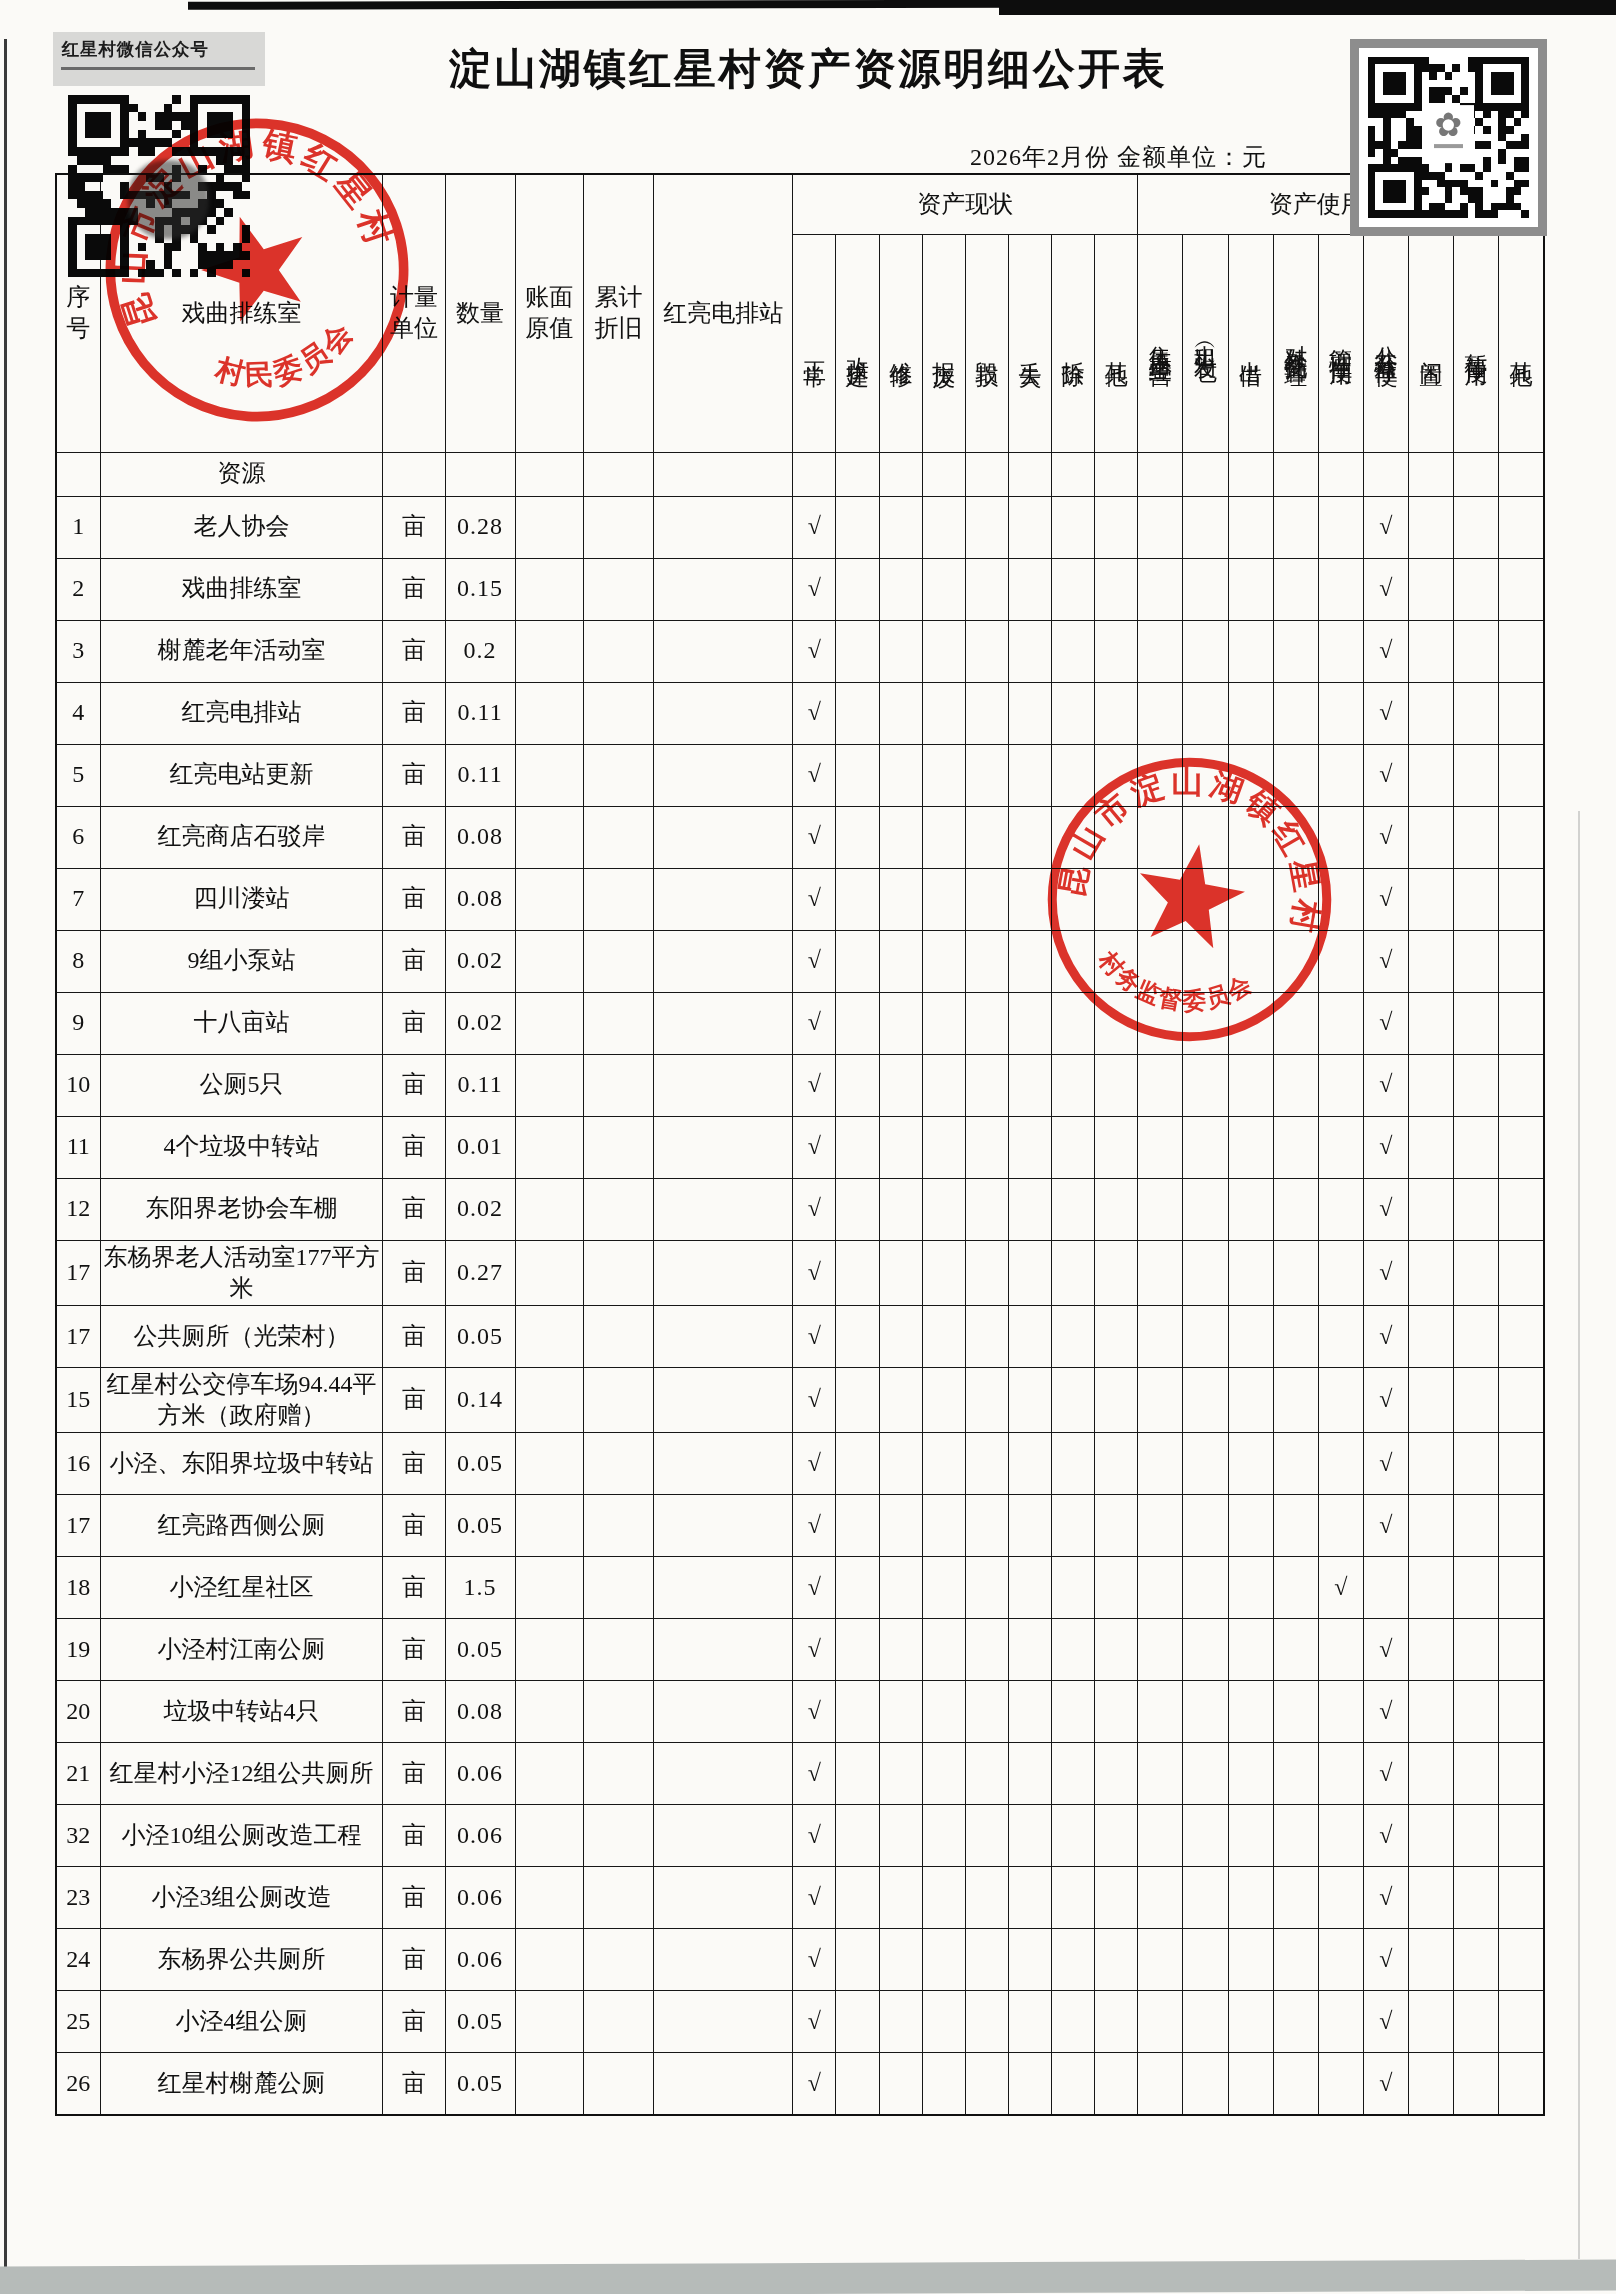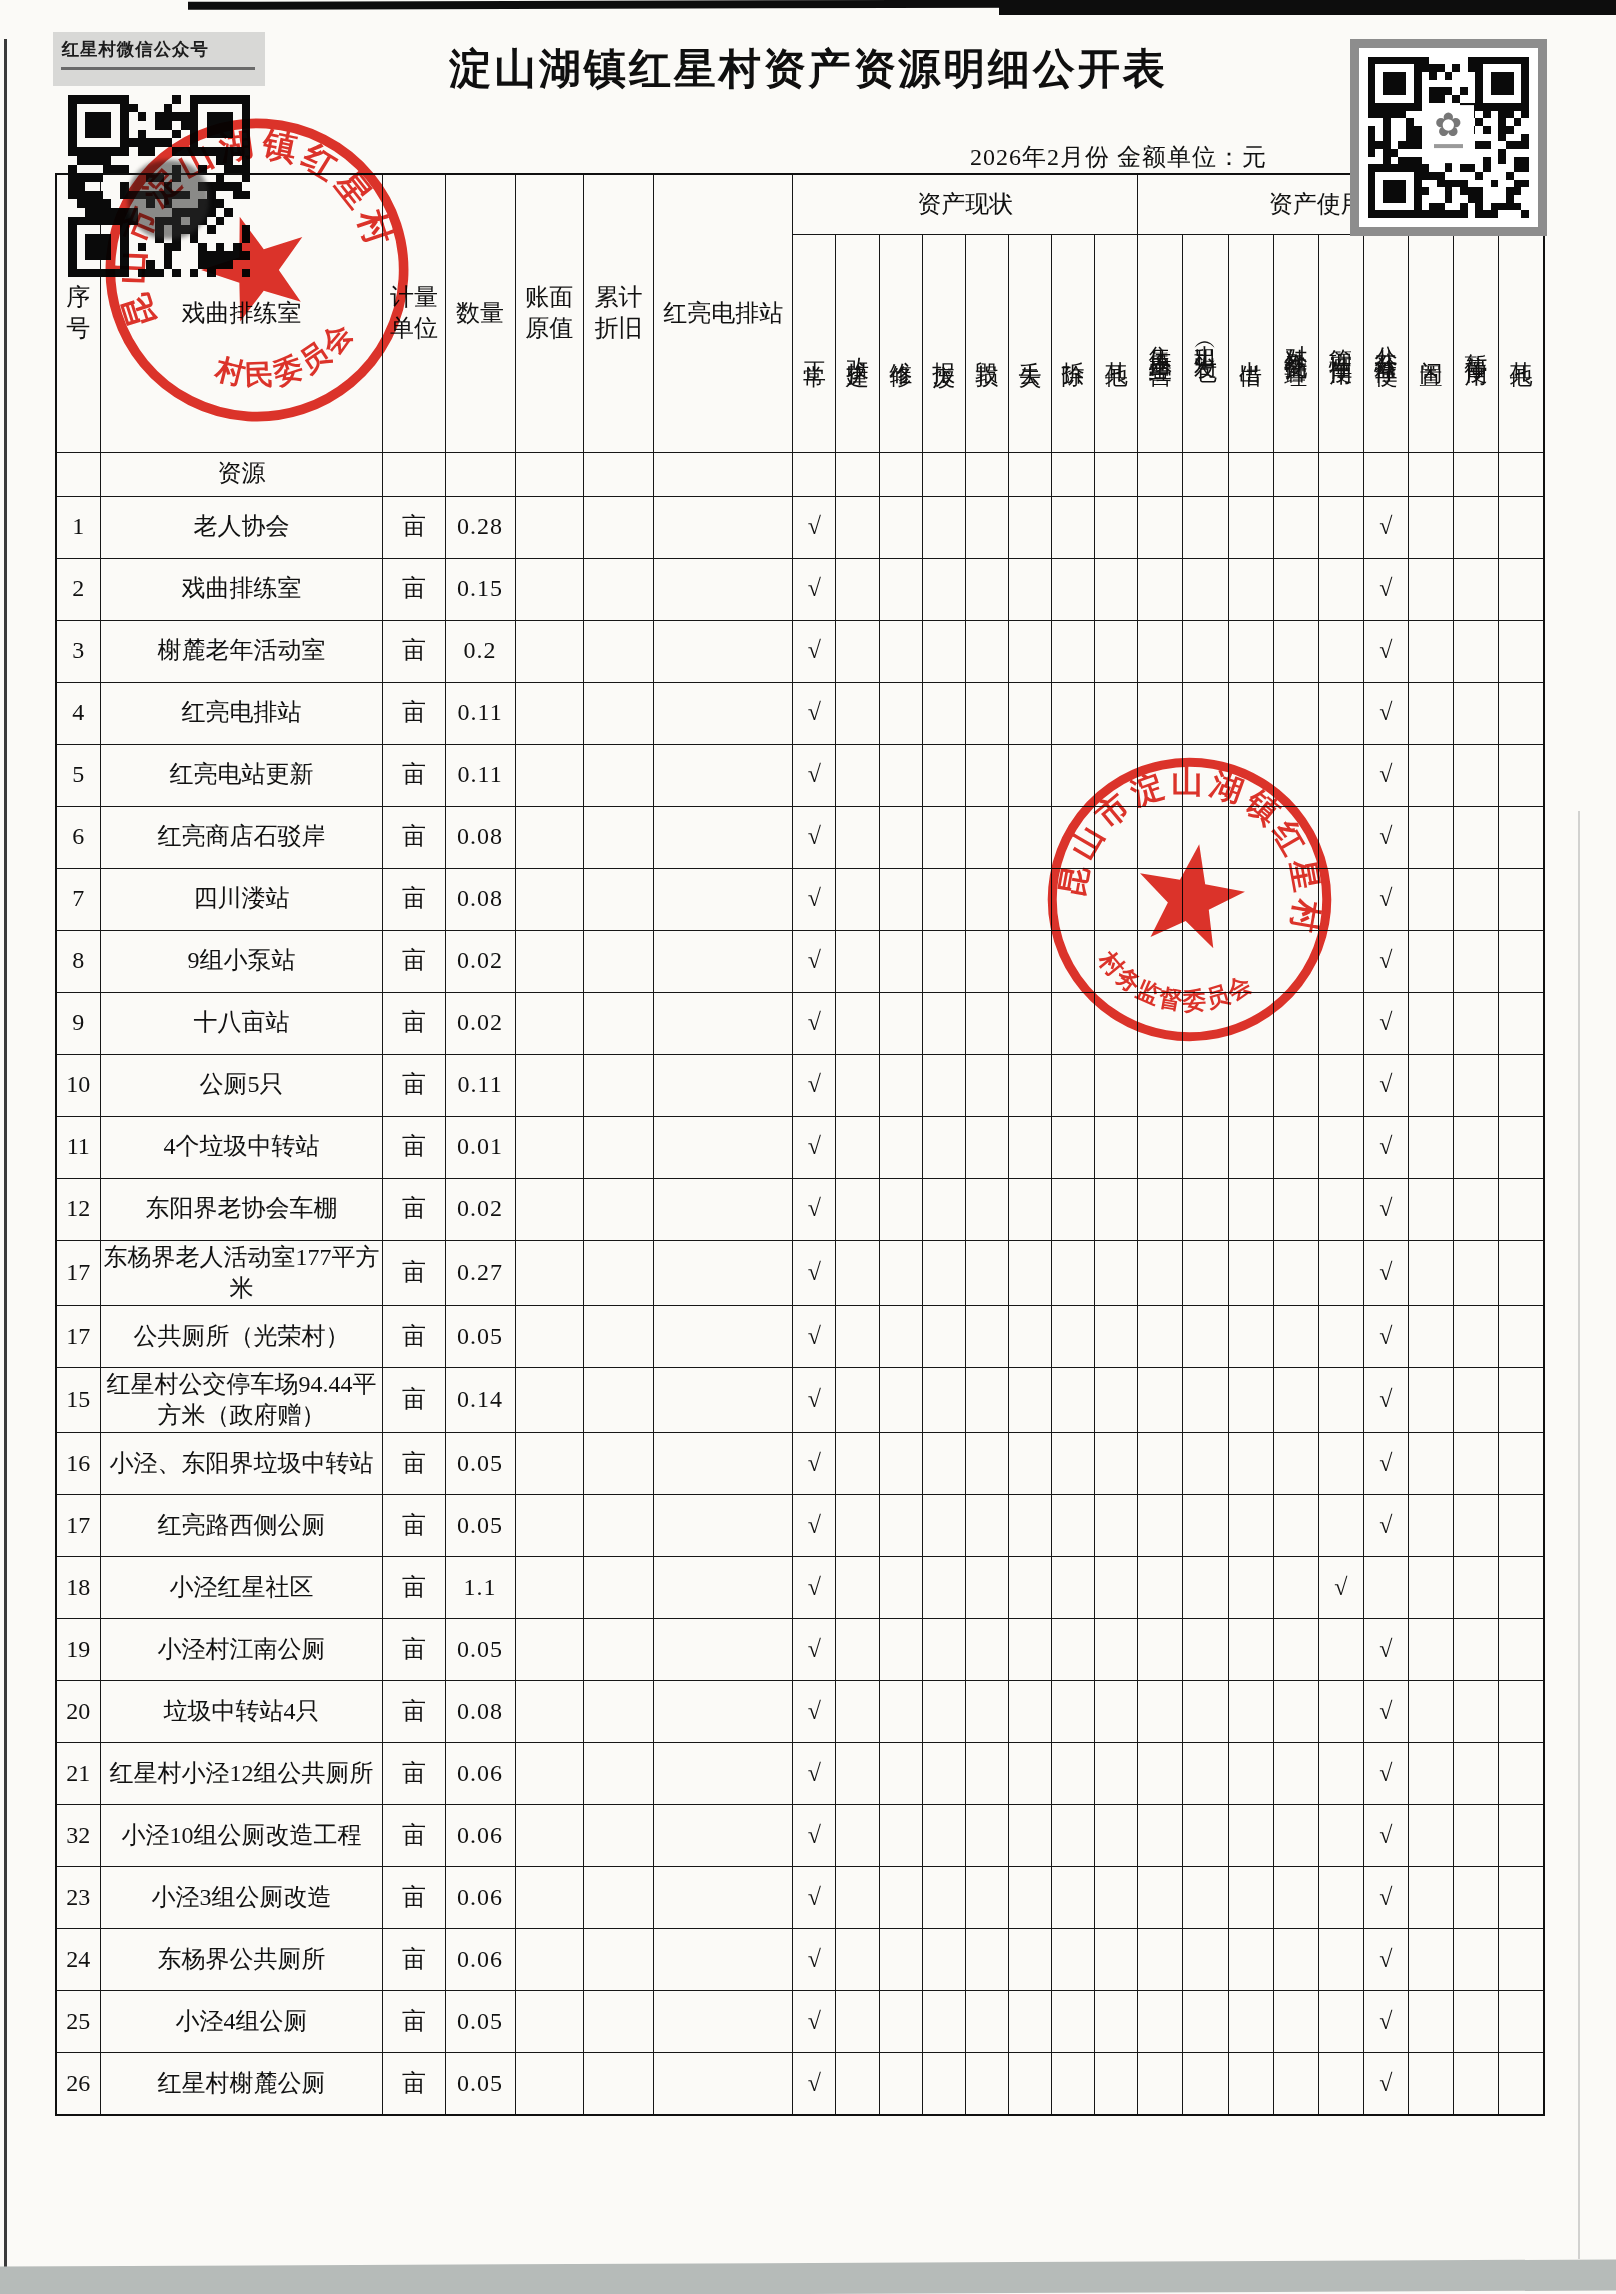--- a/index.html
+++ b/index.html
@@ -583,21 +583,21 @@
         <td class="check-cell" data-name="cell-usage-4"></td>
         <td class="check-cell" data-name="cell-usage-5">√</td>
         <td class="check-cell" data-name="cell-usage-6"></td>
         <td class="check-cell" data-name="cell-usage-7"></td>
         <td class="check-cell" data-name="cell-usage-8"></td>
       </tr>
       <tr data-name="table-row">
         <td data-name="cell-no">18</td>
         <td class="name-cell" data-name="cell-name">小泾红星社区</td>
         <td data-name="cell-unit">亩</td>
-        <td class="num-cell" data-name="cell-qty">1.1</td>
+        <td class="num-cell" data-name="cell-qty">1.5</td>
         <td data-name="cell-book-value"></td>
         <td data-name="cell-accum-depr"></td>
         <td data-name="cell-net-value"></td>
         <td class="check-cell" data-name="cell-status-0">√</td>
         <td class="check-cell" data-name="cell-status-1"></td>
         <td class="check-cell" data-name="cell-status-2"></td>
         <td class="check-cell" data-name="cell-status-3"></td>
         <td class="check-cell" data-name="cell-status-4"></td>
         <td class="check-cell" data-name="cell-status-5"></td>
         <td class="check-cell" data-name="cell-status-6"></td>

